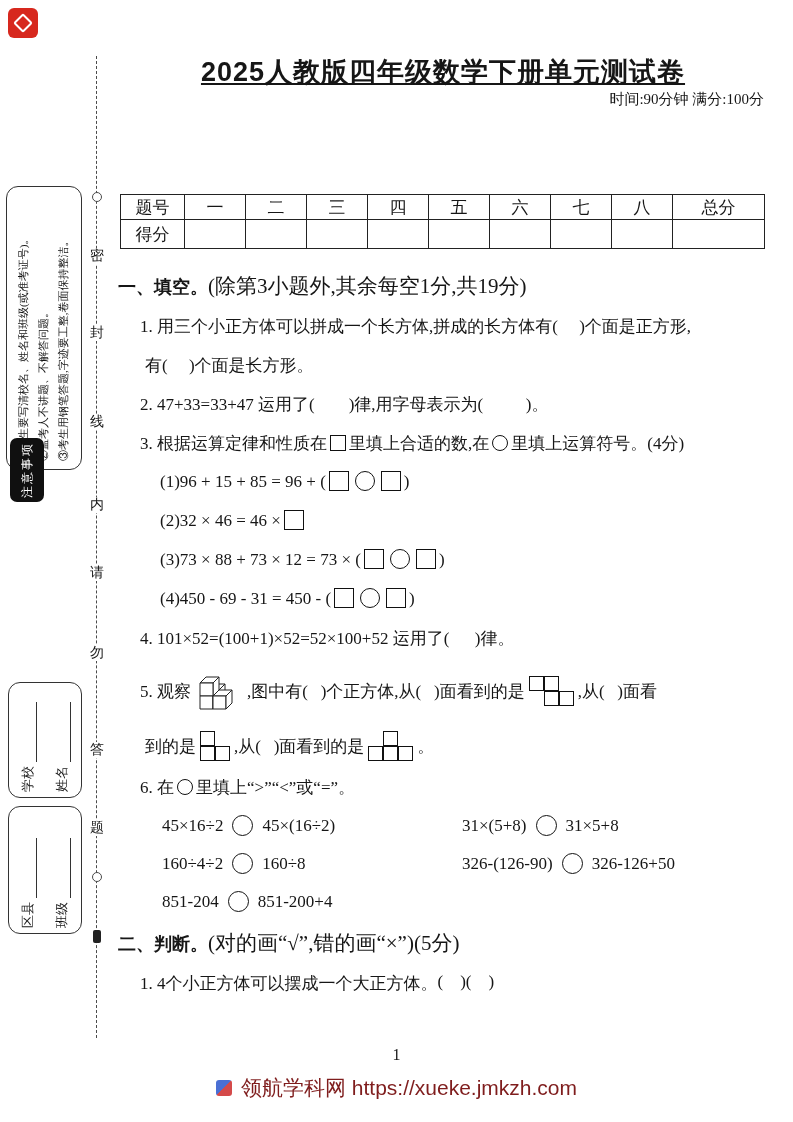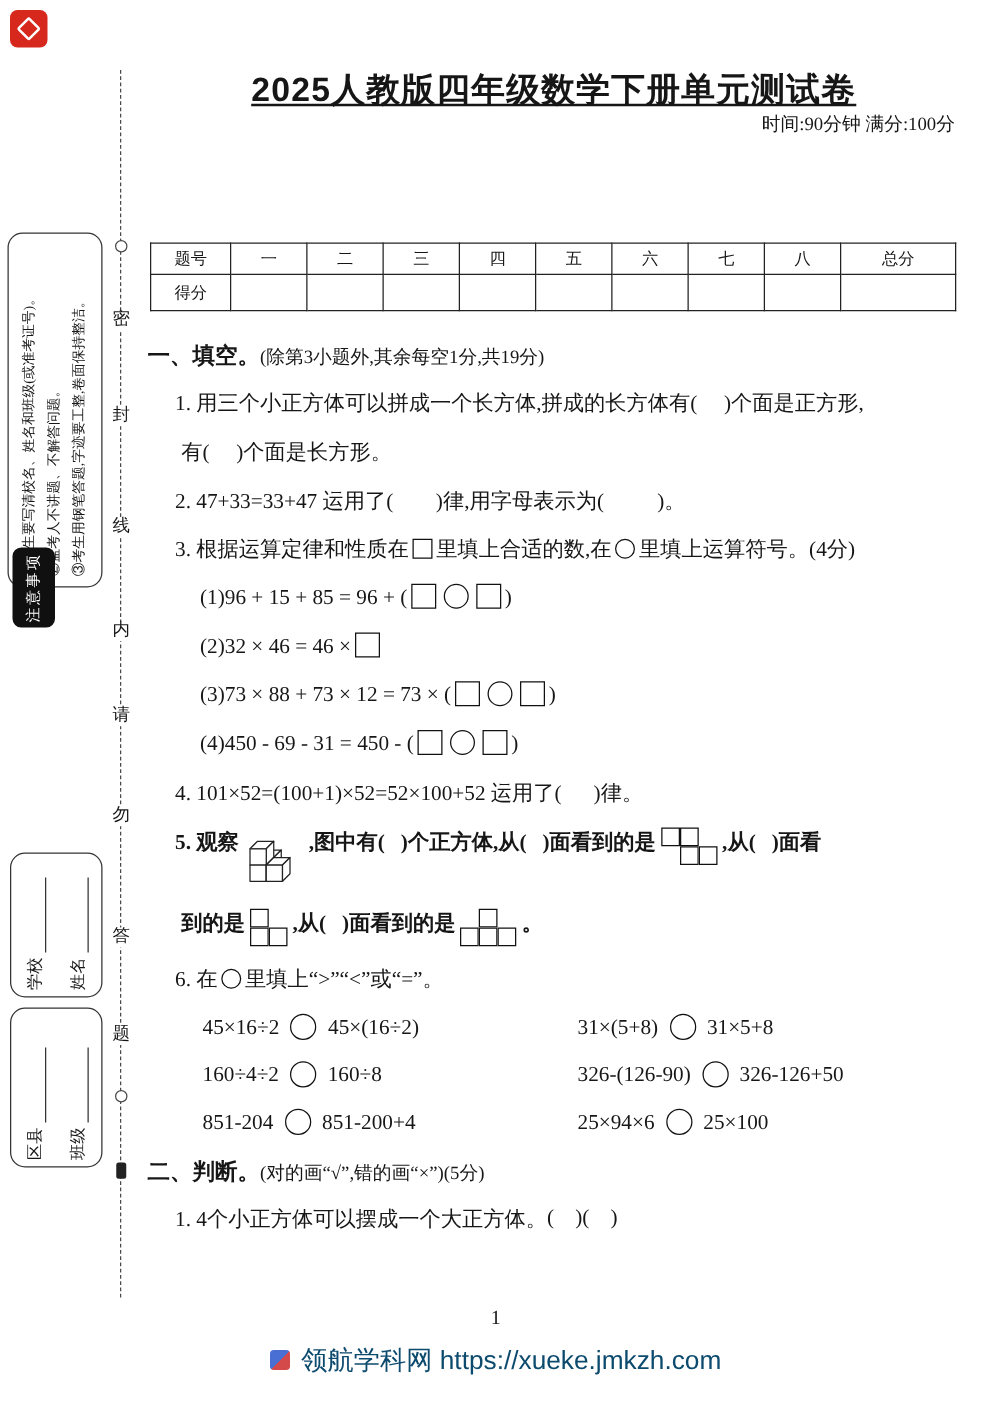--- a/index.html
+++ b/index.html
@@ -31,52 +31,52 @@
   .fline{display:inline-block;width:60px;border-bottom:1.2px solid #333;height:15px;margin-left:4px;}
 
   
   .header{position:absolute;left:118px;top:54px;width:650px;text-align:center;}
   .title{font-family:"Liberation Sans",sans-serif;font-weight:700;font-size:27px;letter-spacing:1px;text-decoration:underline;}
   .subtitle{font-family:"Liberation Sans",sans-serif;font-weight:700;font-size:31px;margin-top:12px;letter-spacing:2px;}
   .meta{font-size:15px;text-align:right;padding-right:4px;}
 
   
   .score-table{position:absolute;left:120px;top:194px;width:645px;border-collapse:collapse;table-layout:fixed;}
-  .score-table td{border:1.3px solid #222;height:25px;text-align:center;font-size:13px;}
+  .score-table td{border:1.3px solid #222;height:25px;text-align:center;font-size:17px;}
   .score-table tr.score-row td{height:29px;}
   .score-table col.c-first{width:64px;}
   .score-table col.c-last{width:92px;}
 
   
   .main{position:absolute;left:118px;top:272px;width:658px;font-size:17px;}
   .line{margin-bottom:15px;white-space:pre-wrap;min-height:24px;}
   .sec-title{font-weight:700;font-size:18px;margin-top:40px;}
-  .note{font-size:15px;}
+  .note{font-size:21px;}
   .q{padding-left:22px;}
   .cont{padding-left:27px;}
   .sub{padding-left:42px;}
 
   .blank-box,.blank-circle{display:inline-block;width:20px;height:20px;border:1.4px solid #111;vertical-align:-4px;margin:0 3px;background:#fff;}
   .blank-circle{border-radius:50%;}
   .small{width:16px;height:16px;vertical-align:-2px;}
 
-  .q5line{display:flex;align-items:flex-start;white-space:pre;font-weight:bold;}
+  .q5line{display:flex;align-items:center;white-space:pre;}
   .cubes-svg{margin:0 4px;flex:0 0 auto;}
   .view-grid{display:inline-grid;grid-auto-rows:15px;grid-auto-columns:15px;margin:0 4px;flex:0 0 auto;}
   .gcell{width:15px;height:15px;border:1.2px solid #111;background:#fff;}
 
   .q6row{display:grid;grid-template-columns:300px auto;padding-left:44px;align-items:center;margin-bottom:17px;margin-top:11px;}
   .cmp{display:flex;align-items:center;white-space:pre;}
   .cmp-circle{display:inline-block;width:21px;height:21px;border:1.4px solid #111;border-radius:50%;margin:0 9px;background:#fff;}
 
   .jline{display:flex;padding-left:22px;white-space:pre;}
 
   
   .page-num{position:absolute;left:0;right:0;top:1046px;text-align:center;font-size:16px;}
-  .watermark{position:absolute;left:0;right:0;top:1074px;display:flex;justify-content:center;align-items:center;gap:9px;color:#0c4a6e;font-size:21px;font-family:"Liberation Sans",sans-serif;}
+  .watermark{position:absolute;left:0;right:0;top:1074px;display:flex;justify-content:center;align-items:center;gap:9px;color:#7f1d1d;font-size:21px;font-family:"Liberation Sans",sans-serif;}
   .wm-logo{width:16px;height:16px;border-radius:3px;background:linear-gradient(135deg,#4a6fd4 50%,#d44a4a 50%);}
 </style>
 </head>
 <body>
 
 <div class="page">
 
   <div class="corner-logo">
     <span class="logo-mark"></span>
   </div>
@@ -232,21 +232,20 @@
     <div class="q6row">
       <div class="cmp"><span>45×16÷2</span><span class="cmp-circle"></span><span>45×(16÷2)</span></div>
       <div class="cmp"><span>31×(5+8)</span><span class="cmp-circle"></span><span>31×5+8</span></div>
     </div>
     <div class="q6row">
       <div class="cmp"><span>160÷4÷2</span><span class="cmp-circle"></span><span>160÷8</span></div>
       <div class="cmp"><span>326-(126-90)</span><span class="cmp-circle"></span><span>326-126+50</span></div>
     </div>
     <div class="q6row">
       <div class="cmp"><span>851-204</span><span class="cmp-circle"></span><span>851-200+4</span></div>
-      <div class="cmp"><span>25×94×6</span><span class="cmp-circle"></span><span>25×100</span></div>
     </div>
 
     <div class="line"><span class="sec-title">二、判断。</span><span class="note">(对的画“√”,错的画“×”)(5分)</span></div>
 
     <div class="line jline"><span>1. 4个小正方体可以摆成一个大正方体。</span><span>(    )(    )</span></div>
 
   </div>
 
   <div class="page-num">1</div>
   <div class="watermark">

